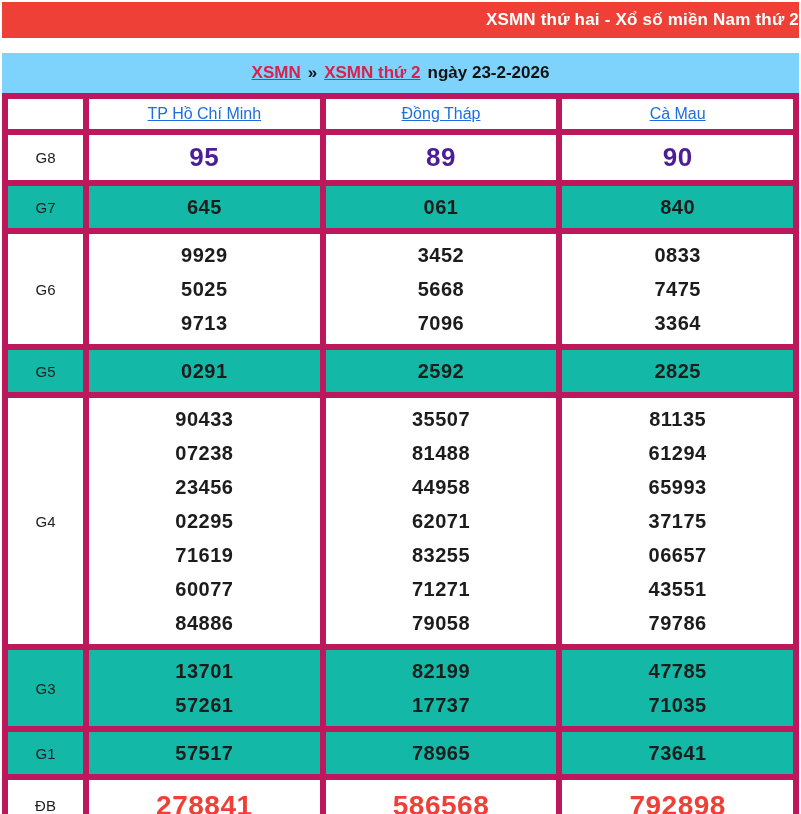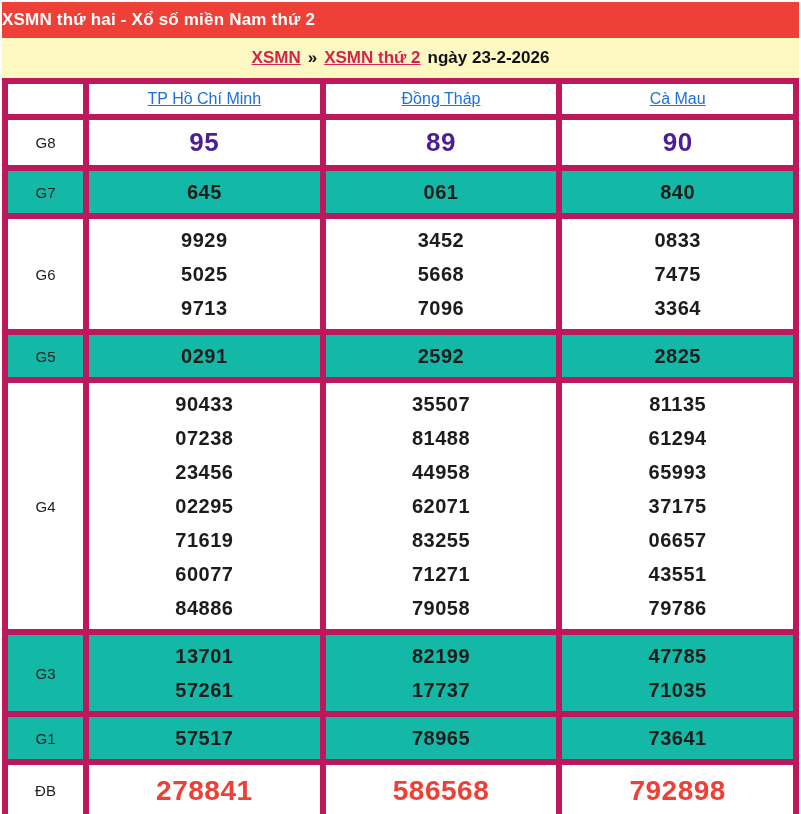--- a/index.html
+++ b/index.html
@@ -6,29 +6,29 @@
   body{
     width:801px;height:814px;overflow:hidden;
     font-family:"Liberation Sans","DejaVu Sans",sans-serif;
     -webkit-font-smoothing:antialiased;
   }
   .page{padding:2px 2px 0 2px;box-sizing:border-box;}
 
   
   .banner{
     background:#ee4036;color:#ffffff;height:36px;
-    display:flex;align-items:center;justify-content:flex-start;
+    display:flex;align-items:center;justify-content:flex-end;
     font-weight:700;font-size:17px;letter-spacing:.2px;
   }
 
   
   .breadcrumb{
-    background:#fef9c3;height:40px;
+    background:#7dd3fc;height:40px;
     display:flex;align-items:center;justify-content:center;
-    font-weight:700;font-size:17px;color:#111;gap:7px;
+    font-weight:700;font-size:17px;color:#111;gap:7px;margin-top:15px;
   }
   .breadcrumb a{
     color:#d6224c;text-decoration:underline;cursor:pointer;font-weight:700;
   }
   .breadcrumb .sep{color:#111;}
 
   
   table.results{
     width:100%;border-collapse:collapse;table-layout:fixed;
     background:#fff;

